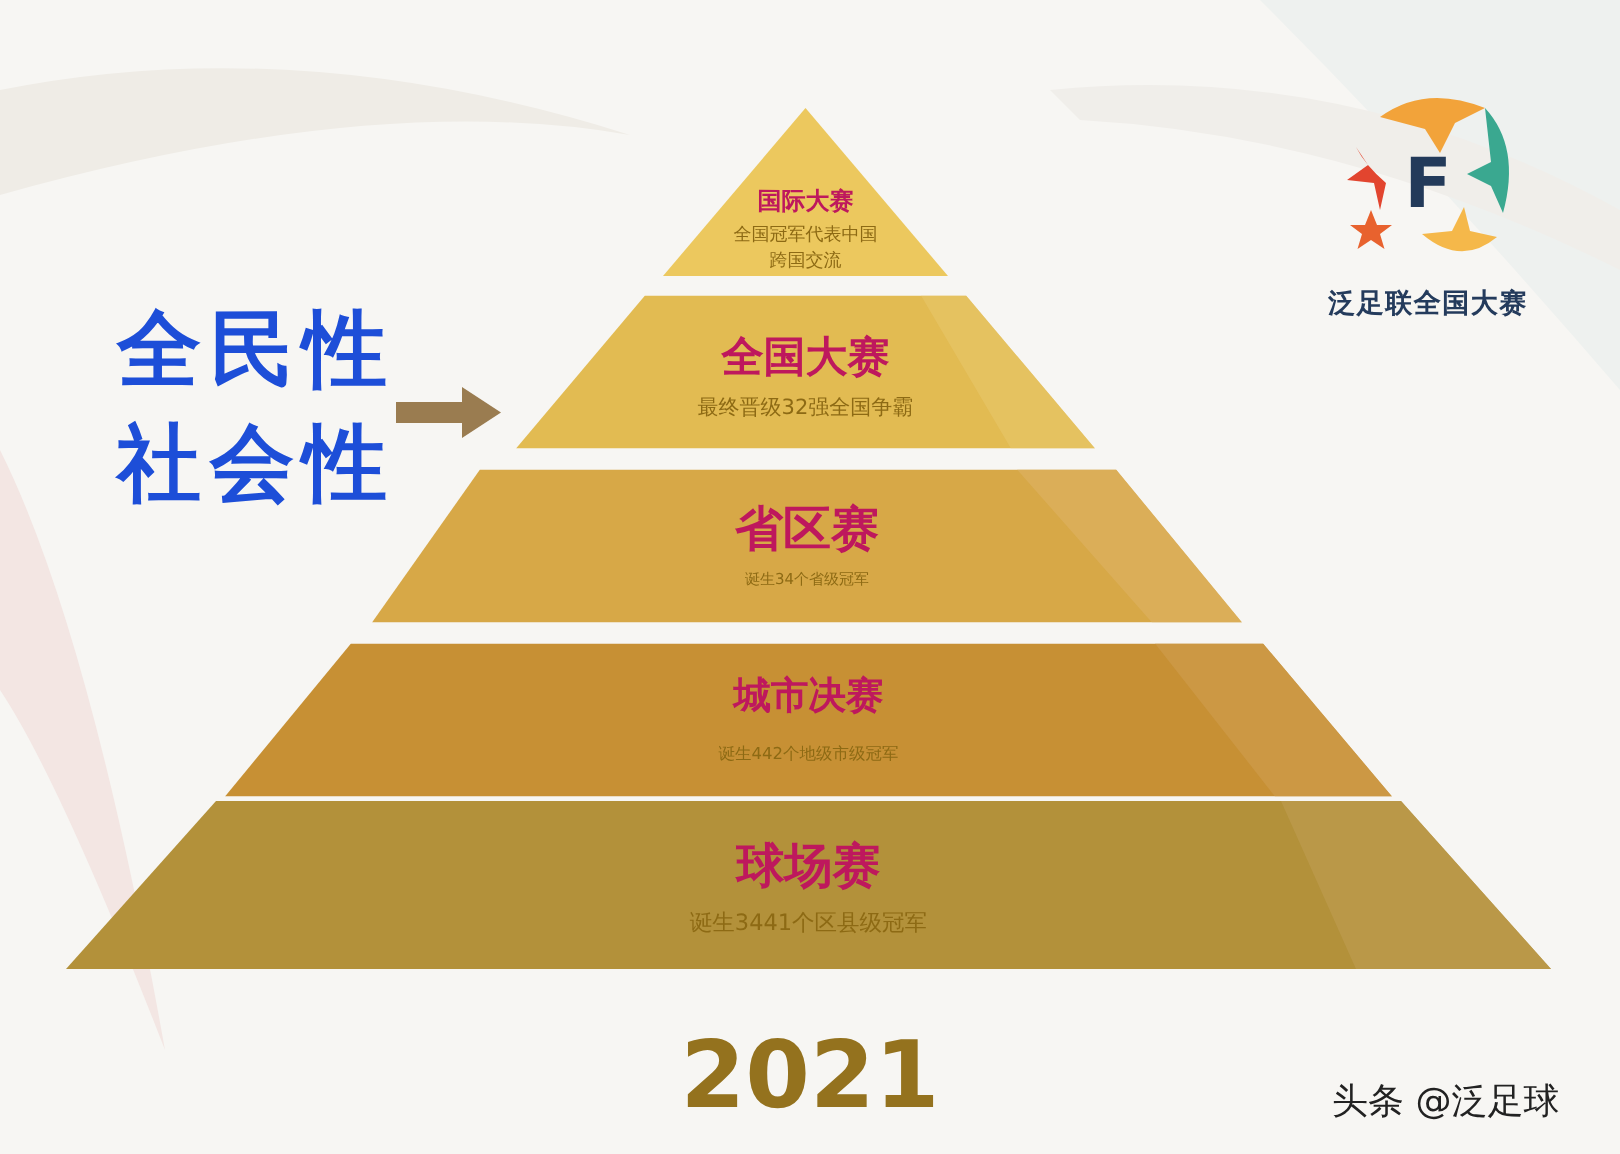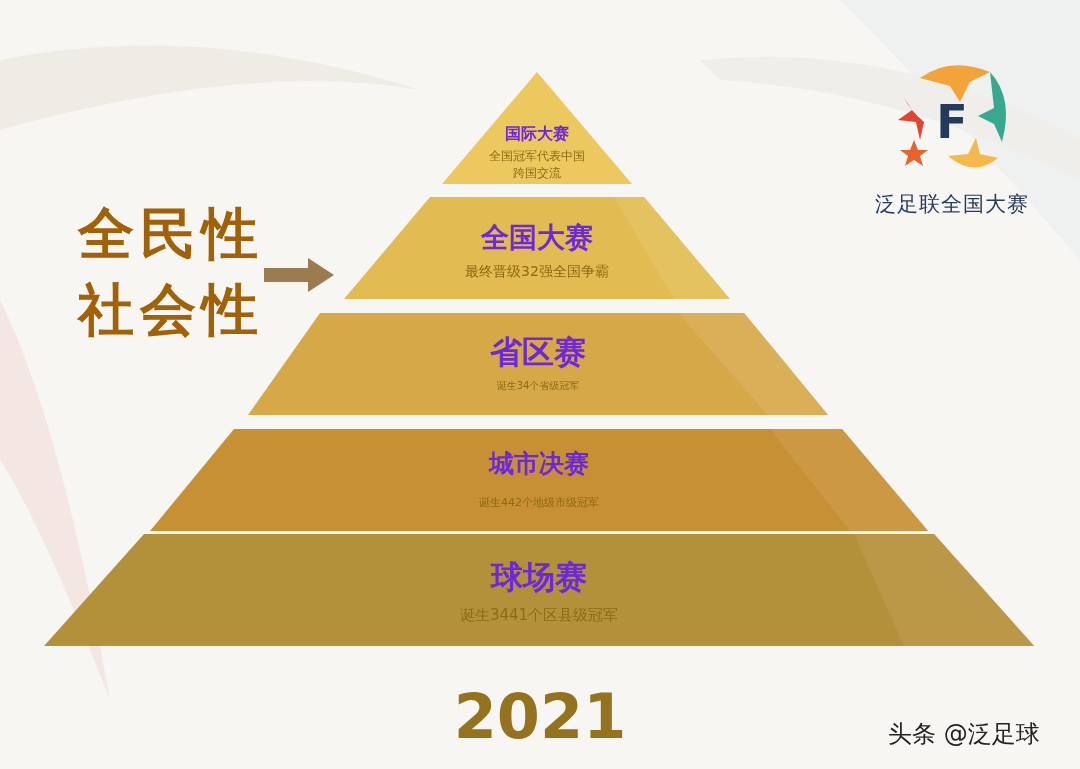--- a/index.html
+++ b/index.html
@@ -1,25 +1,25 @@
 <!DOCTYPE html>
 <html><head>
 <meta charset="utf-8">
 <style>
   html,body{margin:0;padding:0;}
   body{width:1080px;height:769px;overflow:hidden;background:#f7f6f3;position:relative;font-family:"DejaVu Sans","Liberation Sans",sans-serif;}
   .bg{position:absolute;left:0;top:0;width:1080px;height:769px;}
   .tier{position:absolute;}
   .tier svg{position:absolute;left:0;top:0;}
-  .txt{position:absolute;left:0;right:0;text-align:center;color:#6d28d9;font-weight:bold;}
+  .txt{position:absolute;left:0;right:0;text-align:center;color:#be185d;font-weight:bold;}
   .sub{position:absolute;left:0;right:0;text-align:center;color:#8d6a14;}
-  .side{position:absolute;left:78px;color:#a16207;font-size:56px;font-weight:bold;letter-spacing:6px;line-height:76px;}
+  .side{position:absolute;left:78px;color:#1d4ed8;font-size:56px;font-weight:bold;letter-spacing:6px;line-height:76px;}
   .year{position:absolute;left:0;width:1080px;top:680px;text-align:center;font-size:62px;font-weight:bold;color:#94721e;}
   .wm{position:absolute;left:888px;top:718px;font-size:24px;color:#222;}
-  .logo-text{position:absolute;left:872px;top:190px;width:160px;text-align:center;font-size:21px;font-weight:normal;color:#243b5c;letter-spacing:1px;}
+  .logo-text{position:absolute;left:872px;top:190px;width:160px;text-align:center;font-size:18px;font-weight:bold;color:#243b5c;letter-spacing:1px;}
 </style>
 </head>
 <body>
 
 <svg class="bg" viewBox="0 0 1080 769">
   <path d="M0 60 Q200 20 420 90 Q250 60 0 130 Z" fill="#efece6"></path>
   <path d="M0 300 Q60 420 110 700 Q40 520 0 460 Z" fill="#f3e6e3"></path>
   <path d="M840 0 L1080 0 L1080 260 Q960 120 840 0 Z" fill="#eef1ef"></path>
   <path d="M700 60 Q900 40 1080 140 L1080 180 Q900 90 720 80 Z" fill="#f0eeea"></path>
 </svg>

